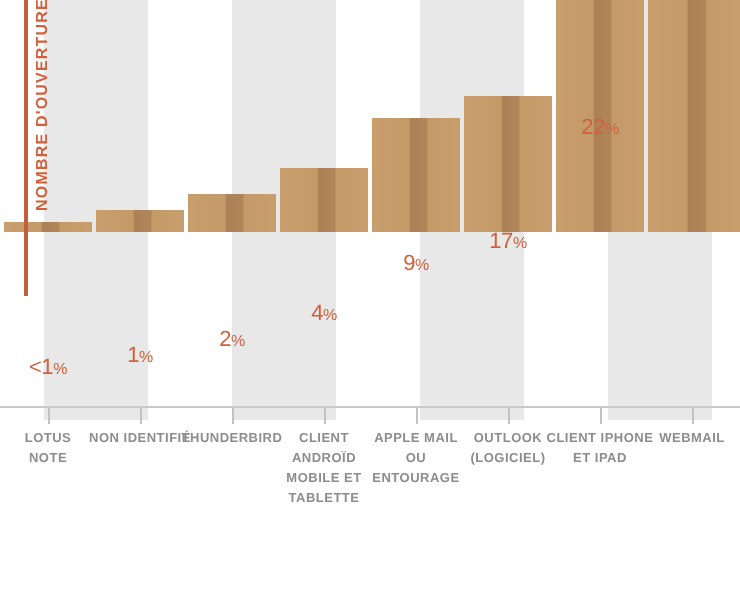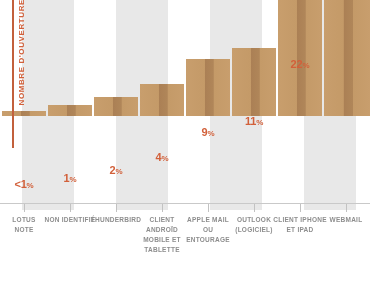--- a/index.html
+++ b/index.html
@@ -27,21 +27,21 @@
         #c89e6d 0%,
         #c49a68 42%,
         #ab8055 44%,
         #b08659 62%,
         #c49a68 64%,
         #c89e6d 100%);
   }
   .bar-label{
     position:absolute;
     color:#d2603a;
-    font-weight:bold;
+    font-weight:normal;
     font-size:11px;
     letter-spacing:-0.2px;
     white-space:nowrap;
     text-align:center;
   }
   .bar-label .pct{font-size:8px;}
 
   
   .baseline{
     position:absolute;left:0;top:203px;width:370px;height:1px;background:#c9c9c9;
@@ -113,21 +113,21 @@
     <div class="bar-label" style="left:94px;  width:44px; top:164px;">
       <span>2</span><span class="pct">%</span>
     </div>
     <div class="bar-label" style="left:140px; width:44px; top:151px;">
       <span>4</span><span class="pct">%</span>
     </div>
     <div class="bar-label" style="left:186px; width:44px; top:126px;">
       <span>9</span><span class="pct">%</span>
     </div>
     <div class="bar-label" style="left:232px; width:44px; top:115px;">
-      <span>11</span><span class="pct">%</span>
+      <span>17</span><span class="pct">%</span>
     </div>
     <div class="bar-label" style="left:278px; width:44px; top:58px;">
       <span>22</span><span class="pct">%</span>
     </div>
 
     <div class="yaxis-line"></div>
     <div class="yaxis-label">NOMBRE D'OUVERTURES</div>
 
     <div class="baseline"></div>
     <div class="tick" style="left:24px;"></div>

